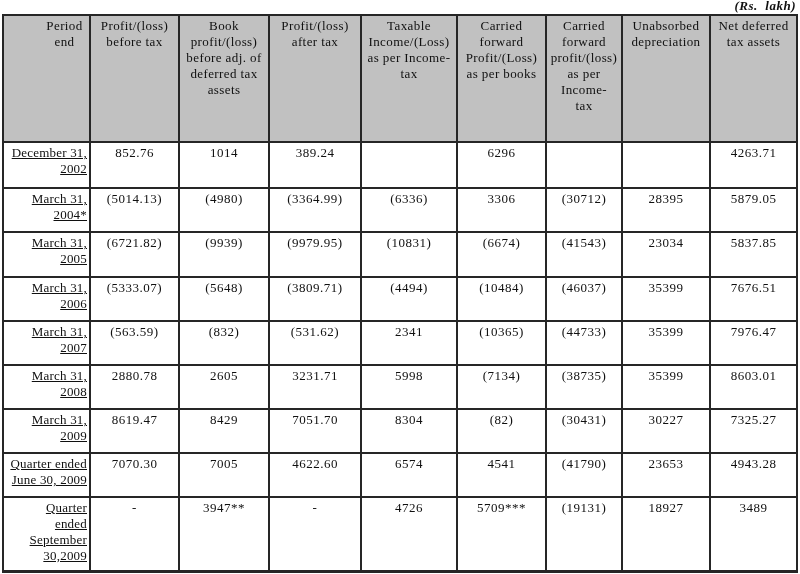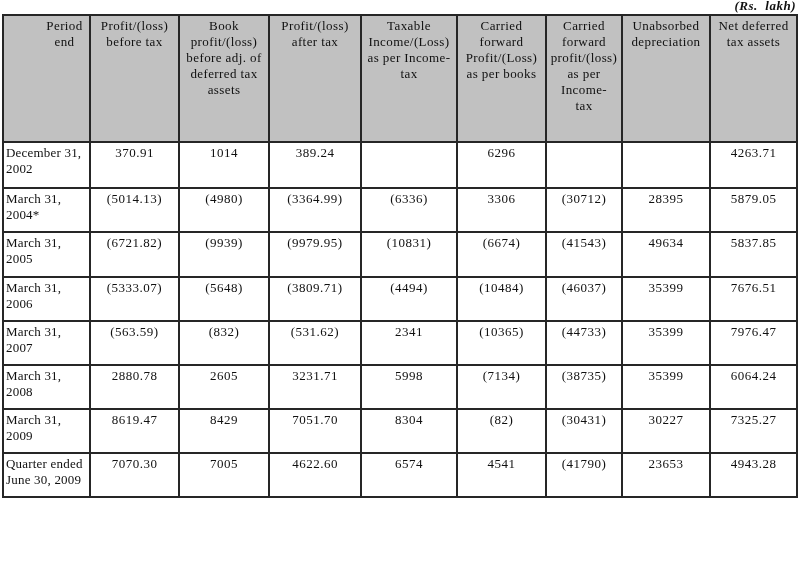--- a/index.html
+++ b/index.html
@@ -49,23 +49,24 @@
   }
   table.fin th.period-head{
     text-align:center;
     padding-left:38px;
   }
   td.value-cell{
     text-align:center;
     letter-spacing:0.5px;
   }
   td.period-cell{
-    text-align:left;
+    text-align:right;
     padding-left:5px;
     letter-spacing:0.2px;
+    text-decoration:underline;
   }
   table.fin tr.last-row td{
     border-bottom-width:3px;
   }
 </style>
 </head>
 <body>
 
 <div class="page">
   <div class="unit-note">(Rs.  lakh)</div>
@@ -112,21 +113,21 @@
           <th>Unabsorbed
 depreciation</th>
           <th>Net deferred
 tax assets</th>
         </tr>
     </thead>
     <tbody>
         <tr style="height: 46px;">
           <td class="period-cell">December 31,
 2002</td>
-          <td class="value-cell">370.91</td>
+          <td class="value-cell">852.76</td>
           <td class="value-cell">1014</td>
           <td class="value-cell">389.24</td>
           <td class="value-cell"></td>
           <td class="value-cell">6296</td>
           <td class="value-cell"></td>
           <td class="value-cell"></td>
           <td class="value-cell">4263.71</td>
         </tr>
         <tr style="height: 44px;">
           <td class="period-cell">March 31,
@@ -142,21 +143,21 @@
         </tr>
         <tr style="height: 45px;">
           <td class="period-cell">March 31,
 2005</td>
           <td class="value-cell">(6721.82)</td>
           <td class="value-cell">(9939)</td>
           <td class="value-cell">(9979.95)</td>
           <td class="value-cell">(10831)</td>
           <td class="value-cell">(6674)</td>
           <td class="value-cell">(41543)</td>
-          <td class="value-cell">49634</td>
+          <td class="value-cell">23034</td>
           <td class="value-cell">5837.85</td>
         </tr>
         <tr style="height: 44px;">
           <td class="period-cell">March 31,
 2006</td>
           <td class="value-cell">(5333.07)</td>
           <td class="value-cell">(5648)</td>
           <td class="value-cell">(3809.71)</td>
           <td class="value-cell">(4494)</td>
           <td class="value-cell">(10484)</td>
@@ -179,21 +180,21 @@
         <tr style="height: 44px;">
           <td class="period-cell">March 31,
 2008</td>
           <td class="value-cell">2880.78</td>
           <td class="value-cell">2605</td>
           <td class="value-cell">3231.71</td>
           <td class="value-cell">5998</td>
           <td class="value-cell">(7134)</td>
           <td class="value-cell">(38735)</td>
           <td class="value-cell">35399</td>
-          <td class="value-cell">6064.24</td>
+          <td class="value-cell">8603.01</td>
         </tr>
         <tr style="height: 44px;">
           <td class="period-cell">March 31,
 2009</td>
           <td class="value-cell">8619.47</td>
           <td class="value-cell">8429</td>
           <td class="value-cell">7051.70</td>
           <td class="value-cell">8304</td>
           <td class="value-cell">(82)</td>
           <td class="value-cell">(30431)</td>
@@ -205,15 +206,29 @@
 June 30, 2009</td>
           <td class="value-cell">7070.30</td>
           <td class="value-cell">7005</td>
           <td class="value-cell">4622.60</td>
           <td class="value-cell">6574</td>
           <td class="value-cell">4541</td>
           <td class="value-cell">(41790)</td>
           <td class="value-cell">23653</td>
           <td class="value-cell">4943.28</td>
         </tr>
+        <tr class="last-row" style="height: 74px;">
+          <td class="period-cell">Quarter
+ended
+September
+30,2009</td>
+          <td class="value-cell">-</td>
+          <td class="value-cell">3947**</td>
+          <td class="value-cell">-</td>
+          <td class="value-cell">4726</td>
+          <td class="value-cell">5709***</td>
+          <td class="value-cell">(19131)</td>
+          <td class="value-cell">18927</td>
+          <td class="value-cell">3489</td>
+        </tr>
       </tbody>
   </table>
 </div>
 
 </body></html>

